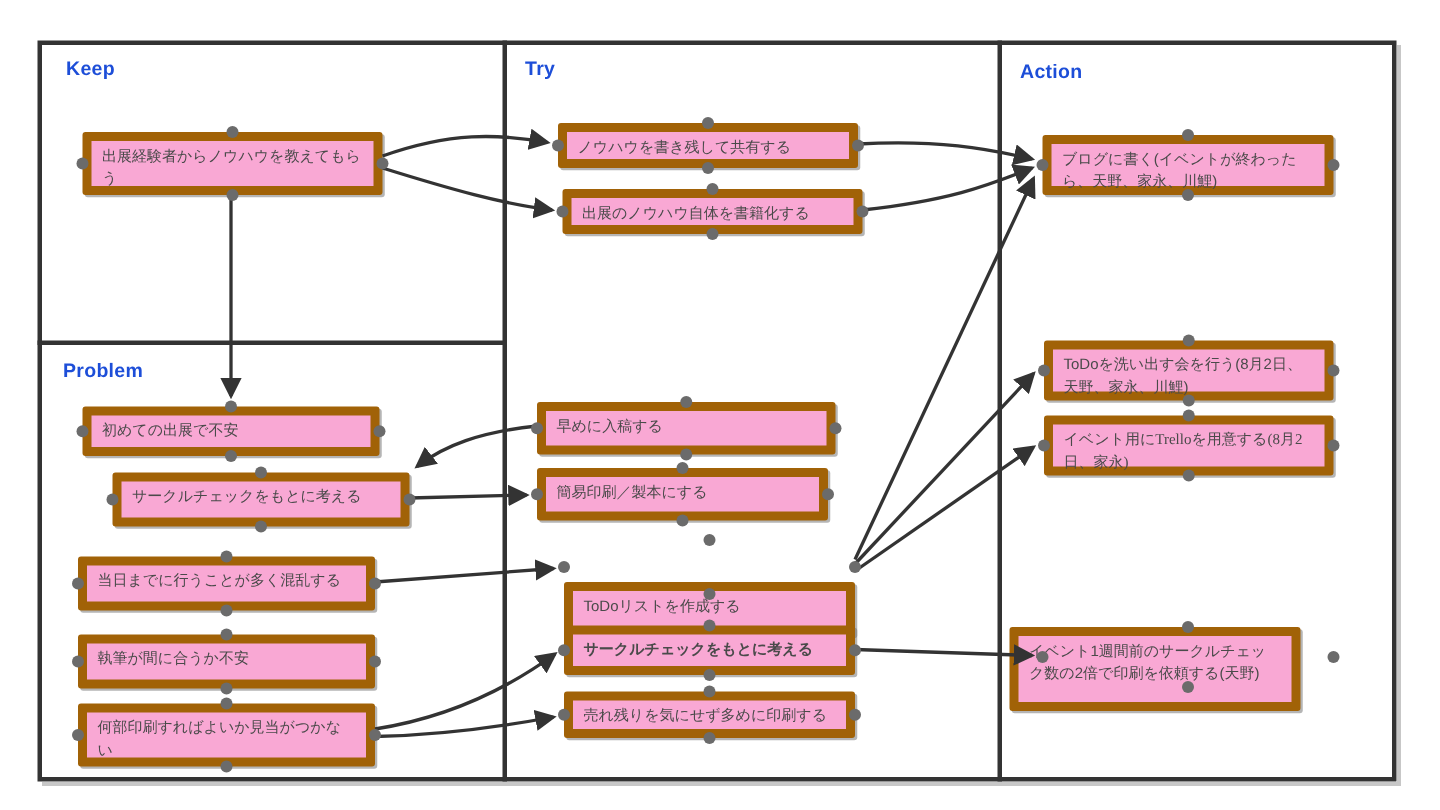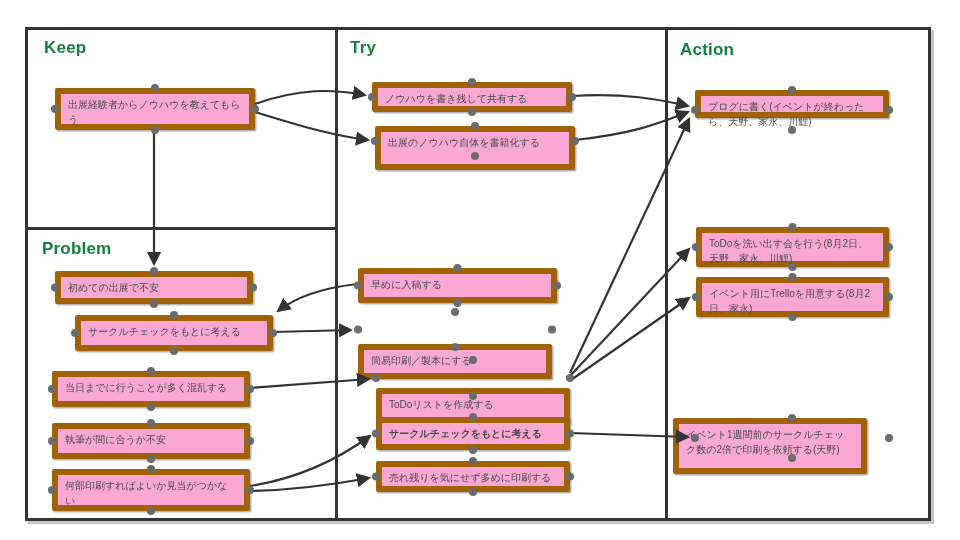--- a/index.html
+++ b/index.html
@@ -9,21 +9,21 @@
 
   
   .outer-frame{position:absolute;left:25px;top:27px;width:906px;height:494px;
                border:3px solid #333333;box-sizing:border-box;background:transparent;
                box-shadow:3px 3px 0 rgba(130,130,130,.45);}
   .v-divider{position:absolute;top:27px;width:3px;height:494px;background:#333333;}
   #divider-keep-try{left:335px;}
   #divider-try-action{left:665px;}
   .h-divider{position:absolute;left:25px;top:227px;width:313px;height:3px;background:#333333;}
 
-  .lane-header{position:absolute;font-weight:bold;font-size:17px;color:#15803d;
+  .lane-header{position:absolute;font-weight:bold;font-size:13px;color:#1d4ed8;
                letter-spacing:.2px;}
   #hdr-keep{left:44px;top:38px;}
   #hdr-try{left:350px;top:38px;}
   #hdr-action{left:680px;top:40px;}
   #hdr-problem{left:42px;top:239px;}
 
   
   .note{position:absolute;box-sizing:border-box;background:#f9a8d4;
         border:6px solid #a16207;border-radius:2px;color:#4a4a4a;
         font-size:10px;line-height:1.45;padding:4px 7px 2px 7px;
@@ -46,34 +46,34 @@
   <div class="h-divider"></div>
 
   <div class="lane-header" id="hdr-keep">Keep</div>
   <div class="lane-header" id="hdr-try">Try</div>
   <div class="lane-header" id="hdr-action">Action</div>
   <div class="lane-header" id="hdr-problem">Problem</div>
 
   <div id="notes-layer">
       <div class="note" style="left: 55px; top: 88px; width: 200px; height: 42px;">出展経験者からノウハウを教えてもらう</div>
       <div class="note" style="left: 372px; top: 82px; width: 200px; height: 30px;">ノウハウを書き残して共有する</div>
-      <div class="note" style="left: 375px; top: 126px; width: 200px; height: 44px;">出展のノウハウ自体を書籍化する</div>
-      <div class="note" style="left: 695px; top: 90px; width: 194px; height: 28px;">ブログに書く(イベントが終わったら、天野、家永、川鯉)</div>
+      <div class="note" style="left: 375px; top: 126px; width: 200px; height: 30px;">出展のノウハウ自体を書籍化する</div>
+      <div class="note" style="left: 695px; top: 90px; width: 194px; height: 40px;">ブログに書く(イベントが終わったら、天野、家永、川鯉)</div>
       <div class="note" style="left: 55px; top: 271px; width: 198px; height: 33px;">初めての出展で不安</div>
       <div class="note" style="left: 75px; top: 315px; width: 198px; height: 36px;">サークルチェックをもとに考える</div>
       <div class="note" style="left: 358px; top: 268px; width: 199px; height: 35px;">早めに入稿する</div>
-      <div class="note" style="left: 358px; top: 312px; width: 194px; height: 35px; margin-top: 32px;">簡易印刷／製本にする</div>
+      <div class="note" style="left: 358px; top: 312px; width: 194px; height: 35px;">簡易印刷／製本にする</div>
       <div class="note" style="left: 376px; top: 360px; width: 194px; height: 36px; margin-top: 28px;">ToDoリストを作成する</div>
       <div class="note" style="left: 52px; top: 371px; width: 198px; height: 36px;">当日までに行うことが多く混乱する</div>
       <div class="note" style="left: 52px; top: 423px; width: 198px; height: 36px;">執筆が間に合うか不安</div>
       <div class="note" style="left: 52px; top: 469px; width: 198px; height: 42px;">何部印刷すればよいか見当がつかない</div>
       <div class="note" style="left: 376px; top: 417px; width: 194px; height: 33px; font-weight: bold;">サークルチェックをもとに考える</div>
       <div class="note" style="left: 376px; top: 461px; width: 194px; height: 31px;">売れ残りを気にせず多めに印刷する</div>
       <div class="note" style="left: 696px; top: 227px; width: 193px; height: 40px;">ToDoを洗い出す会を行う(8月2日、天野、家永、川鯉)</div>
-      <div class="note" style="left: 696px; top: 277px; width: 193px; height: 40px;">イベント用にTrelloを用意する(8月2日、家永)</div>
+      <div class="note" style="left: 696px; top: 277px; width: 193px; height: 40px; font-family: Liberation Serif, serif;">イベント用にTrelloを用意する(8月2日、家永)</div>
       <div class="note" style="left: 673px; top: 418px; width: 194px; height: 56px;">イベント1週間前のサークルチェック数の2倍で印刷を依頼する(天野)</div>
     </div>
 
   <svg id="edge-layer" width="960" height="540" viewBox="0 0 960 540" xmlns="http://www.w3.org/2000/svg">
     <defs>
       <marker id="arrow" viewBox="0 0 10 10" refX="8.5" refY="5" markerWidth="6.5" markerHeight="6.5" orient="auto-start-reverse">
         <path d="M0,0 L10,5 L0,10 z" fill="#333333"></path>
       </marker>
     </defs>
   <path d="M255,104 C300,88 332,89 365,95" class="edge" marker-end="url(#arrow)"></path>

